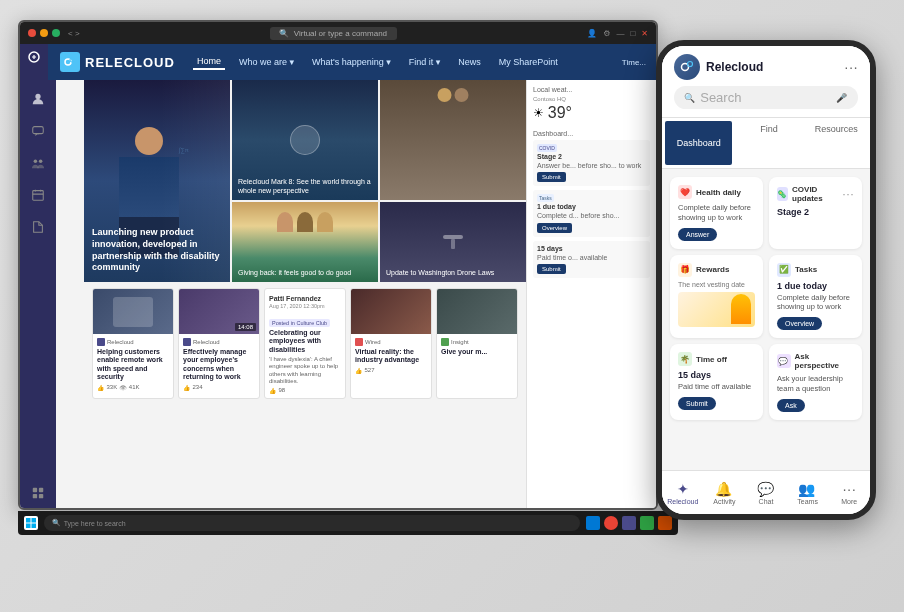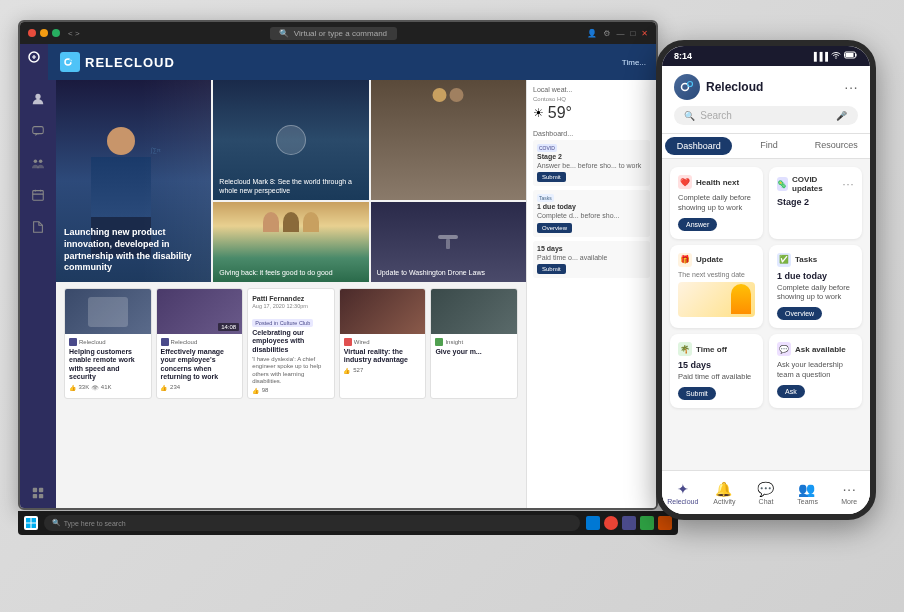--- a/index.html
+++ b/index.html
@@ -162,20 +162,21 @@
       cursor: pointer;
     }
 
     .teams-icon.active { color: #fff; }
 
     
     .sp-content {
       flex: 1;
       overflow: hidden;
       background: #f3f3f3;
+      padding-left: 28px;
     }
 
     
     .hero-grid {
       display: grid;
       grid-template-columns: 1fr 1fr 1fr;
       grid-template-rows: 120px 80px;
       gap: 2px;
       height: 202px;
     }
@@ -455,21 +456,21 @@
       align-items: center;
       gap: 5px;
     }
 
     .search-icon-small {
       font-size: 9px;
       color: #888;
     }
 
     .search-text {
-      font-size: 10px;
+      font-size: 13px;
       color: #aaa;
       flex: 1;
     }
 
     .mic-icon {
       font-size: 9px;
       color: #888;
     }
 
     
@@ -485,23 +486,23 @@
       padding: 6px 0;
       font-size: 9px;
       color: #666;
       cursor: pointer;
       border-bottom: 2px solid transparent;
     }
 
     .app-tab.active {
       background: #1a3a6b;
       color: #fff;
-      border-radius: 9px;
+      border-radius: 2px;
       margin: 3px;
-      padding: 4px 0;
+      padding: 17px 0;
       border-bottom: none;
     }
 
     
     .dashboard-scroll {
       flex: 1;
       overflow-y: auto;
       padding: 8px;
       background: #f5f5f5;
     }
@@ -716,20 +717,28 @@
             </div>
           </div>
           <div class="sp-logo">
             <div class="sp-logo-icon">
               <svg width="14" height="14" viewBox="0 0 14 14" fill="none">
                 <circle cx="5" cy="7" r="3" stroke="#fff" stroke-width="1.5"></circle>
                 <circle cx="9" cy="5" r="2" stroke="#4fc3f7" stroke-width="1.2"></circle>
               </svg>
             </div>
             <span>RELECLOUD</span>
+          </div>
+          <div class="sp-nav">
+            <span class="sp-nav-item active">Home</span>
+            <span class="sp-nav-item">Who we are ▾</span>
+            <span class="sp-nav-item">What's happening ▾</span>
+            <span class="sp-nav-item">Find it ▾</span>
+            <span class="sp-nav-item">News</span>
+            <span class="sp-nav-item">My SharePoint</span>
           </div>
           <div class="sp-nav-right">
             <span>Time...</span>
           </div>
         </div>
 
         <div style="display:flex;flex:1;overflow:hidden">
 
           <div class="teams-sidebar">
             <div class="teams-icon active">
@@ -922,21 +931,21 @@
               </div>
             </div>
           </div>
 
           <div class="sp-right-panel">
             <div class="panel-section">
               <div class="panel-label">Local weat...</div>
               <div style="font-size:6px;color:#888;margin-bottom:2px">Contoso HQ</div>
               <div class="weather-widget">
                 <span style="font-size:12px">☀</span>
-                <span class="weather-temp"><span>59</span>°</span>
+                <span class="weather-temp"><span>39</span>°</span>
               </div>
             </div>
 
             <div class="panel-section">
               <div class="panel-label">Dashboard...</div>
 
               <div class="dashboard-card">
                 <div style="display:flex;gap:3px;align-items:center;margin-bottom:1px">
                   <span style="background:#e0e8ff;color:#4a4a8a;font-size:5px;padding:1px 2px;border-radius:2px">COVID</span>
                 </div>
@@ -984,38 +993,20 @@
         <div style="width:14px;height:14px;background:#ea4335;border-radius:7px"></div>
         <div style="width:14px;height:14px;background:#4a4a8a;border-radius:2px"></div>
         <div style="width:14px;height:14px;background:#2ea043;border-radius:2px"></div>
         <div style="width:14px;height:14px;background:#d04c00;border-radius:2px"></div>
       </div>
     </div>
   </div>
 
   <div class="phone">
 
-    <div class="phone-notch">
-      <span class="phone-time">8:14</span>
-      <div class="phone-status">
-        <span>▐▐▐</span>
-        <span>
-          <svg width="10" height="8" viewBox="0 0 10 8" fill="none">
-            <path d="M1 3c2.2-2 5.8-2 8 0M2.5 4.5c1.4-1.3 3.6-1.3 5 0M4.2 6c.5-.4 1.1-.4 1.6 0M5 7.5v0" stroke="#fff" stroke-width="1" stroke-linecap="round"></path>
-          </svg>
-        </span>
-        <span>
-          <svg width="14" height="8" viewBox="0 0 14 8" fill="none">
-            <rect x="0.5" y="1" width="11" height="6" rx="1.5" fill="none" stroke="#fff" stroke-width="1"></rect>
-            <rect x="1.5" y="2" width="8" height="4" rx="0.5" fill="#fff"></rect>
-            <path d="M12 3v2" stroke="#fff" stroke-width="1.2" stroke-linecap="round"></path>
-          </svg>
-        </span>
-      </div>
-    </div>
 
     <div class="phone-body">
 
       <div class="app-header">
         <div class="app-title-row">
           <div class="app-avatar-title">
             <div class="app-avatar">
               <svg width="16" height="16" viewBox="0 0 16 16" fill="none">
                 <circle cx="6" cy="8" r="3.5" stroke="#fff" stroke-width="1.5"></circle>
                 <circle cx="11" cy="5" r="2.5" stroke="#4fc3f7" stroke-width="1.2"></circle>
@@ -1045,21 +1036,21 @@
         </div>
       </div>
 
       <div class="dashboard-scroll">
 
         <div class="dash-grid">
 
           <div class="dash-card">
             <div class="dash-card-header">
               <div class="dash-card-icon" style="background:#ffe0e0">❤️</div>
-              <span class="dash-card-label">Health next</span>
+              <span class="dash-card-label">Health daily</span>
             </div>
             <div class="dash-card-body-text">Complete daily before showing up to work</div>
             <button class="dash-card-btn">Answer</button>
           </div>
 
           <div class="dash-card">
             <div class="dash-card-header">
               <div class="dash-card-icon" style="background:#e0e0ff">🦠</div>
               <span class="dash-card-label">COVID updates</span>
               <span class="dash-more">···</span>
@@ -1067,21 +1058,21 @@
             <div class="dash-card-title-text">Stage 2</div>
           </div>
 
         </div>
 
         <div class="dash-grid">
 
           <div class="dash-card">
             <div class="dash-card-header">
               <div class="dash-card-icon" style="background:#fff3e0">🎁</div>
-              <span class="dash-card-label">Update</span>
+              <span class="dash-card-label">Rewards</span>
             </div>
             <div class="date-sub">The next vesting date</div>
             <div class="dash-card-img rewards-img">
 
               <div style="width:100%;height:100%;display:flex;align-items:center;justify-content:flex-end;padding-right:4px">
                 <div style="width:20px;height:30px;background:linear-gradient(180deg,#ffc107 0%,#ff8f00 100%);border-radius:10px 10px 0 0"></div>
               </div>
             </div>
           </div>
 
@@ -1105,21 +1096,21 @@
               <span class="dash-card-label">Time off</span>
             </div>
             <div class="dash-card-title-text">15 days</div>
             <div class="dash-card-body-text">Paid time off available</div>
             <button class="dash-card-btn">Submit</button>
           </div>
 
           <div class="dash-card">
             <div class="dash-card-header">
               <div class="dash-card-icon" style="background:#ede0ff">💬</div>
-              <span class="dash-card-label">Ask available</span>
+              <span class="dash-card-label">Ask perspective</span>
             </div>
             <div class="dash-card-body-text">Ask your leadership team a question</div>
             <button class="dash-card-btn">Ask</button>
           </div>
 
         </div>
 
       </div>
 
       <div class="phone-nav">

